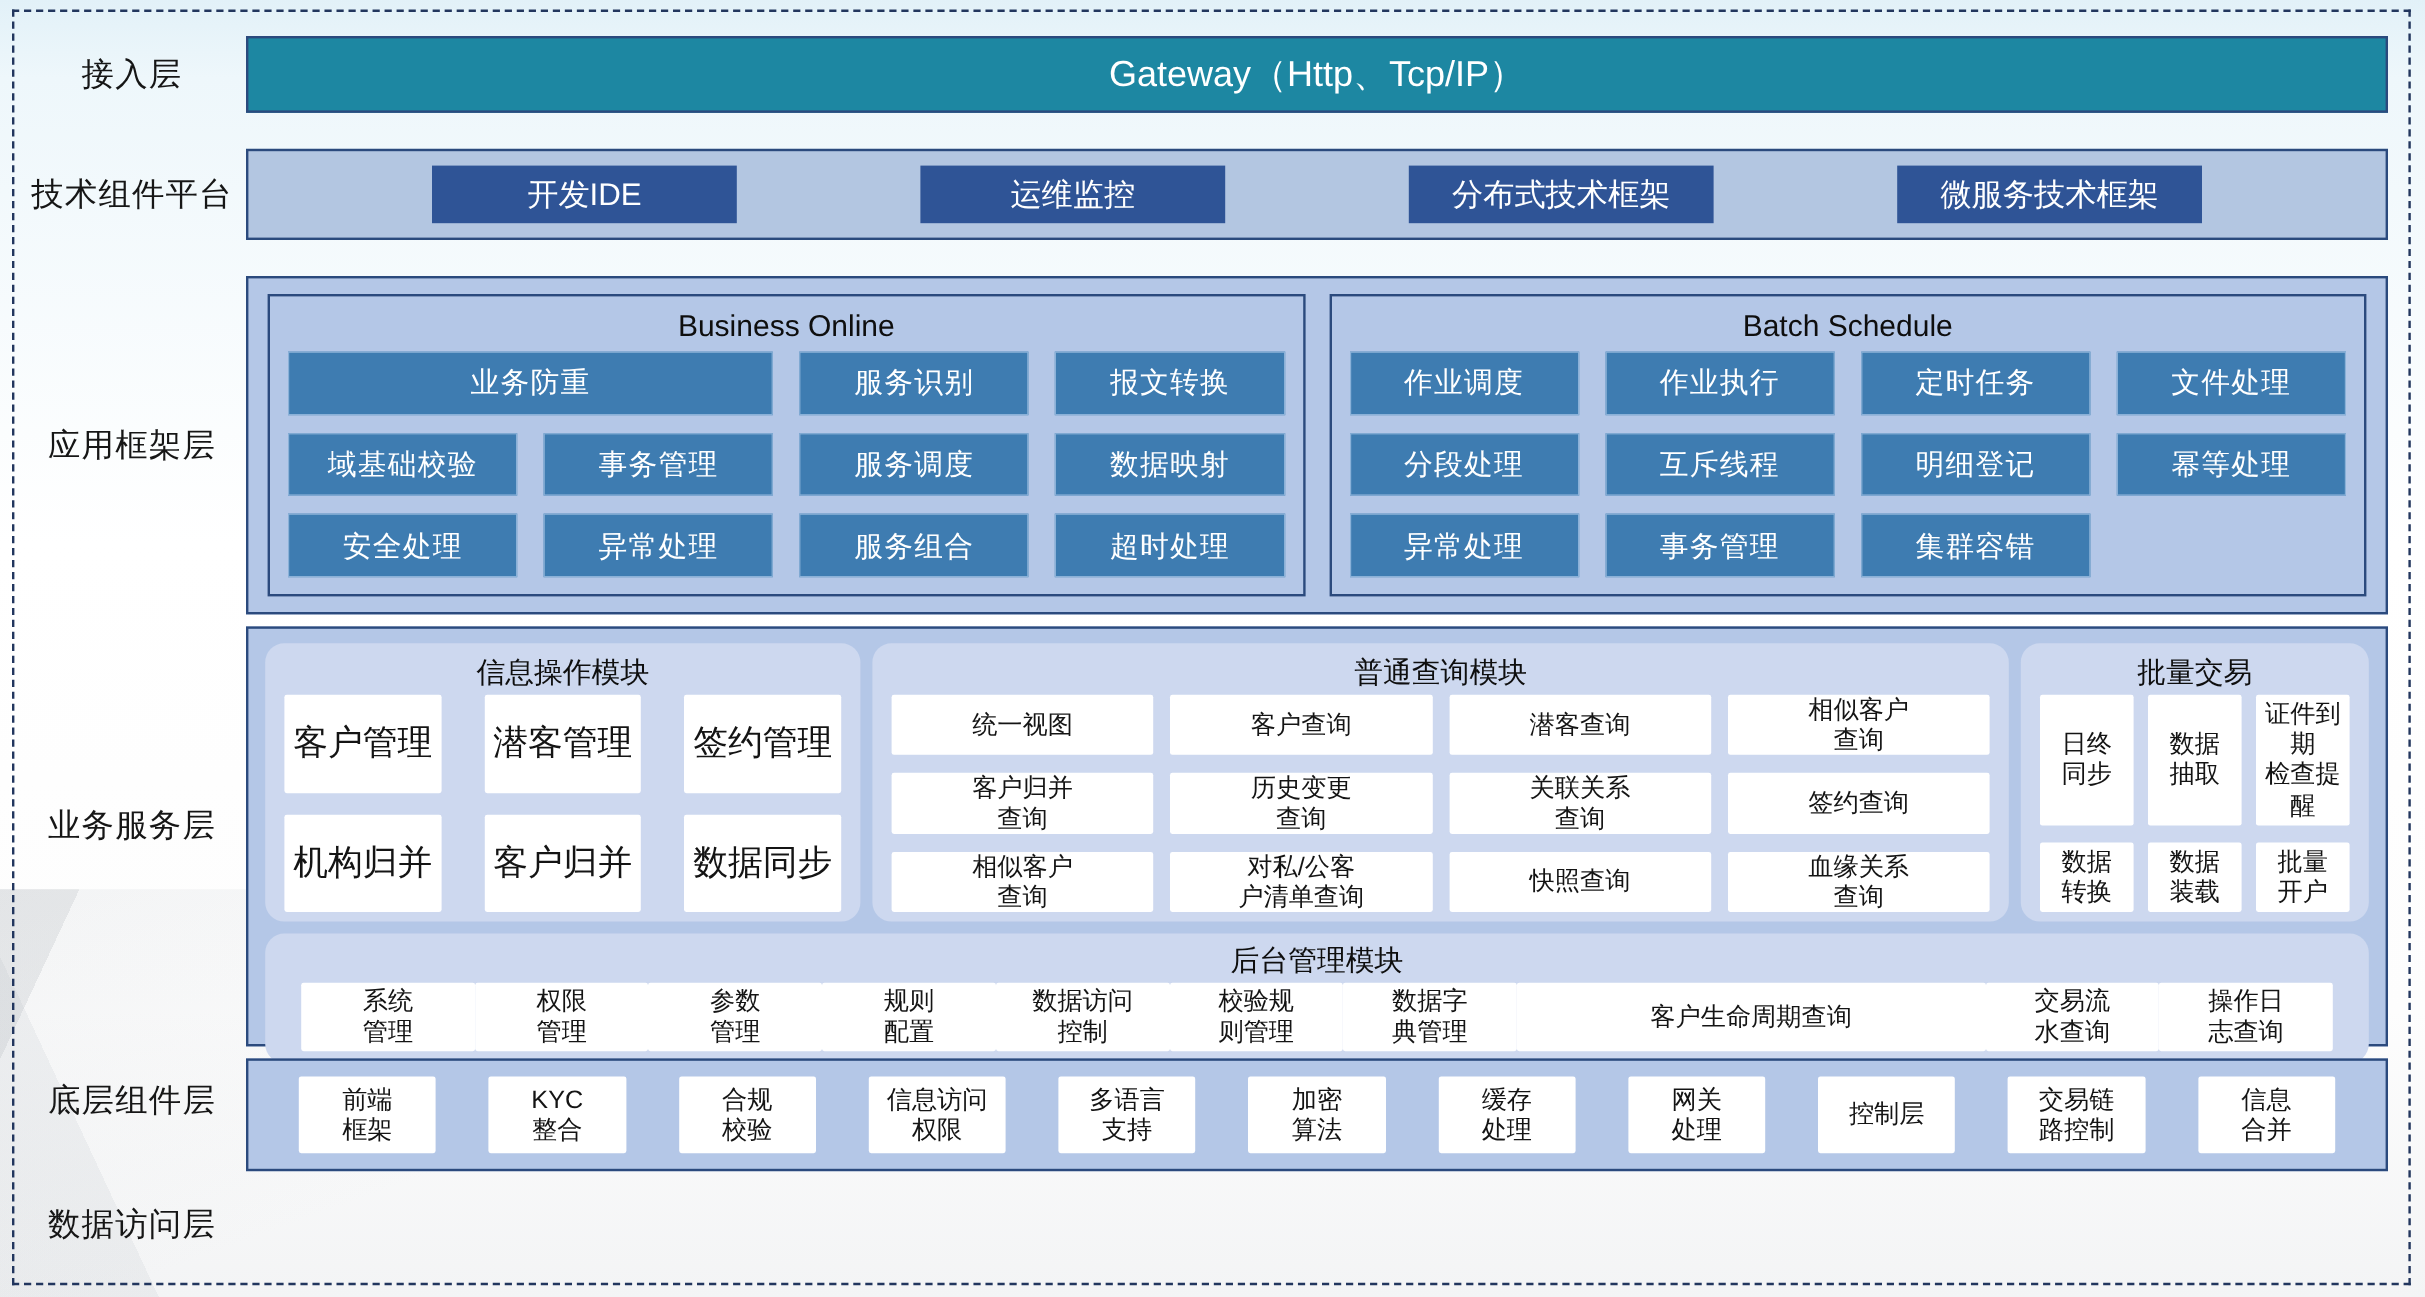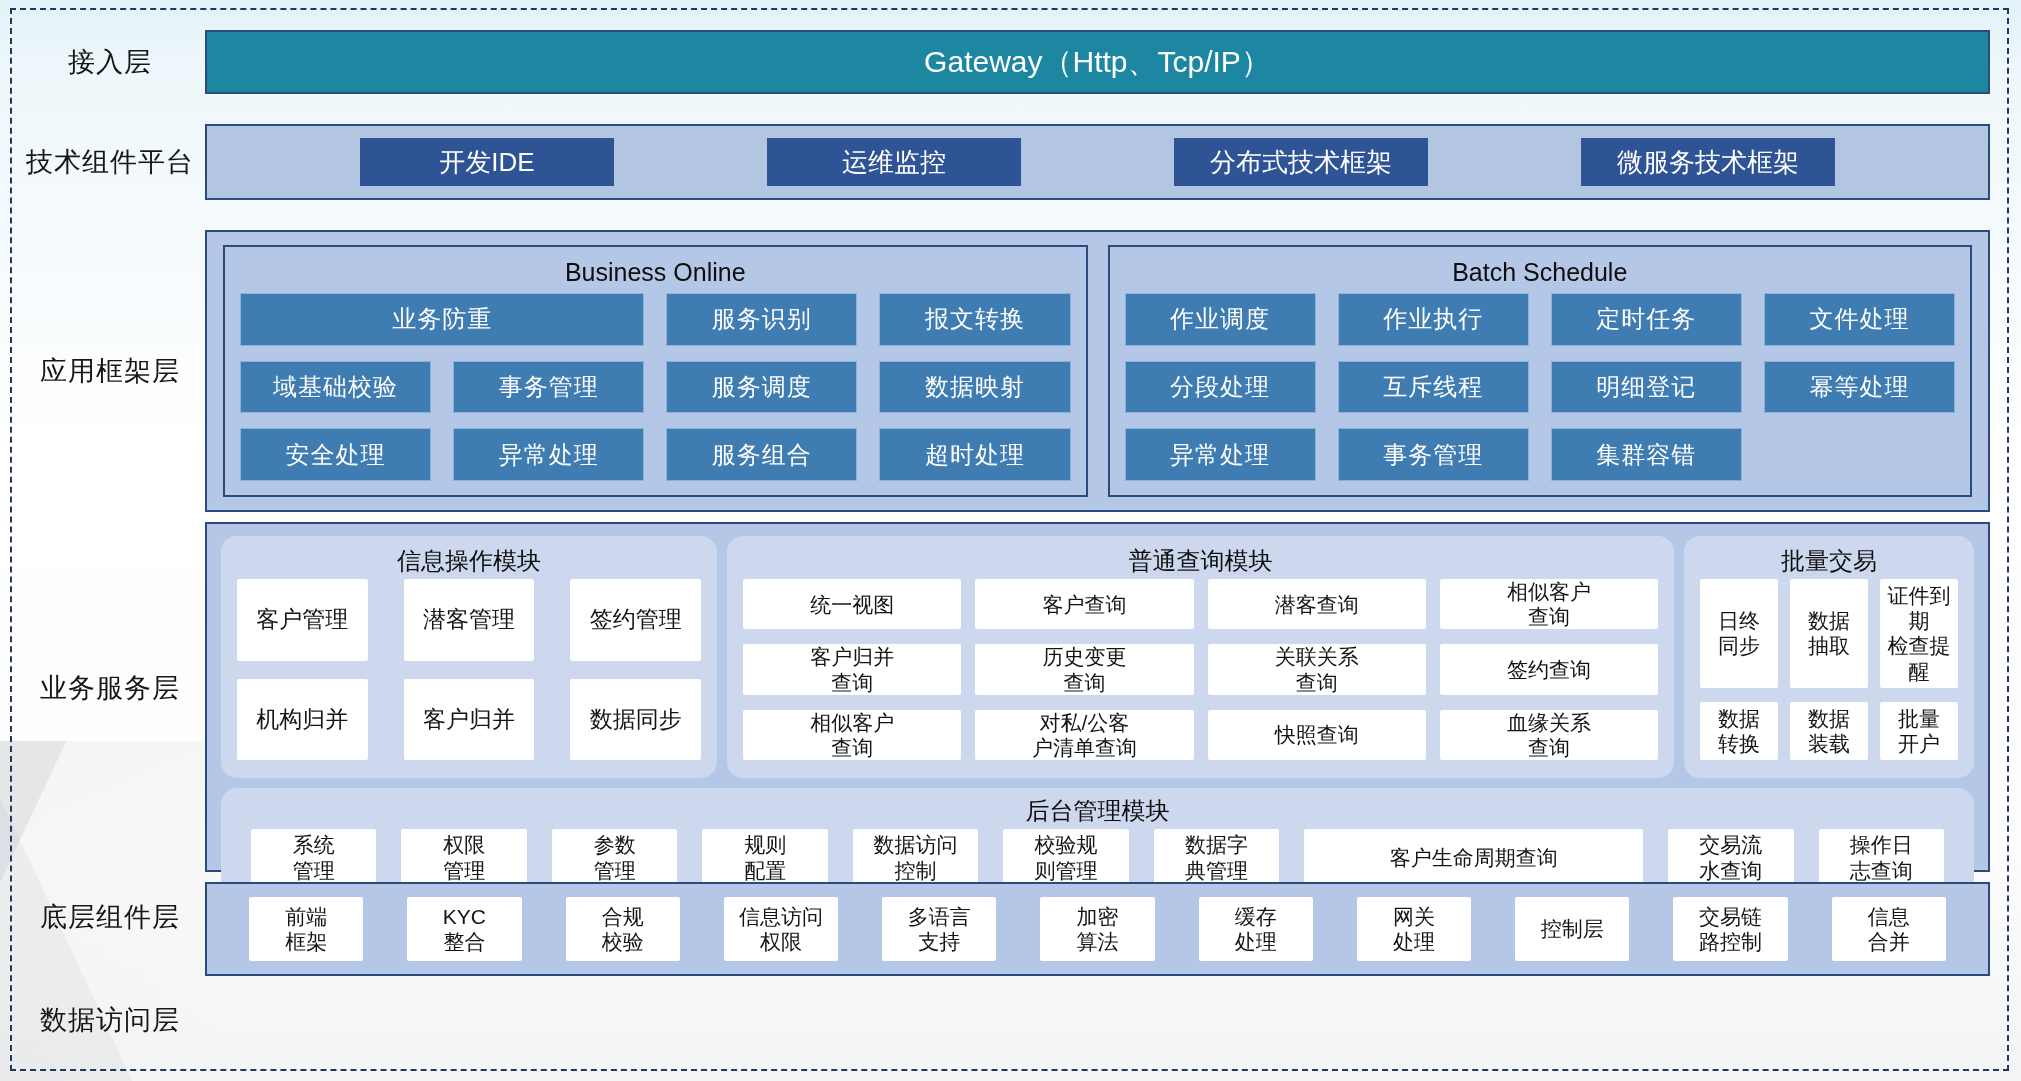--- a/index.html
+++ b/index.html
@@ -81,40 +81,40 @@
 
   
   .bizsvc {
     position: absolute; left: 205px; top: 522px; width: 1785px; height: 350px;
     background: #b4c7e7; border: 2px solid #2b4a7d;
     display: flex; flex-direction: column; gap: 10px; padding: 12px 14px;
   }
   .bizsvc-top { flex: 1; display: flex; gap: 10px; }
   .panel {
     background: #cdd8ef; border-radius: 16px;
-    display: flex; flex-direction: column; padding: 6px 16px 18px;
+    display: flex; flex-direction: column; padding: 6px 16px 8px;
   }
   .panel-title { height: 37px; line-height: 37px; text-align: center; font-size: 24px; color: #0e0e0e; }
   .panel-grid { flex: 1; display: grid; }
   .info-ops   { flex: 0 0 496px; }
   .info-ops .panel-grid   { grid-template-columns: repeat(3, 1fr); gap: 18px 36px; }
   .common-query { flex: 1; }
   .common-query .panel-grid { grid-template-columns: repeat(4, 1fr); gap: 15px 14px; }
   .batch-trade { flex: 0 0 290px; }
   .batch-trade .panel-grid { grid-template-columns: repeat(3, 1fr); gap: 14px 12px; }
   .btn-white {
     background: #ffffff; color: #141414; border-radius: 2px;
     display: flex; align-items: center; justify-content: center;
     text-align: center; white-space: pre-line;
     font-size: 21px; line-height: 1.2;
   }
-  .info-ops .btn-white { font-size: 23px; }
+  .info-ops .btn-white { font-size: 29px; }
 
   .backoffice { flex: 0 0 108px; padding: 4px 16px 10px; }
-  .backoffice-row { flex: 1; display: flex; gap: 25px; padding: 0 14px; }
+  .backoffice-row { flex: 1; display: flex; padding: 0 14px; }
   .backoffice-row .btn-white { flex: 1; }
   .backoffice-row .btn-wide { flex: 2.7; }
 
   
   .base-band {
     position: absolute; left: 205px; top: 882px; width: 1785px; height: 94px;
     background: #b4c7e7; border: 2px solid #2b4a7d;
     display: flex; align-items: center; gap: 44px; padding: 0 42px;
   }
   .base-band .btn-white { flex: 1; height: 64px; }

